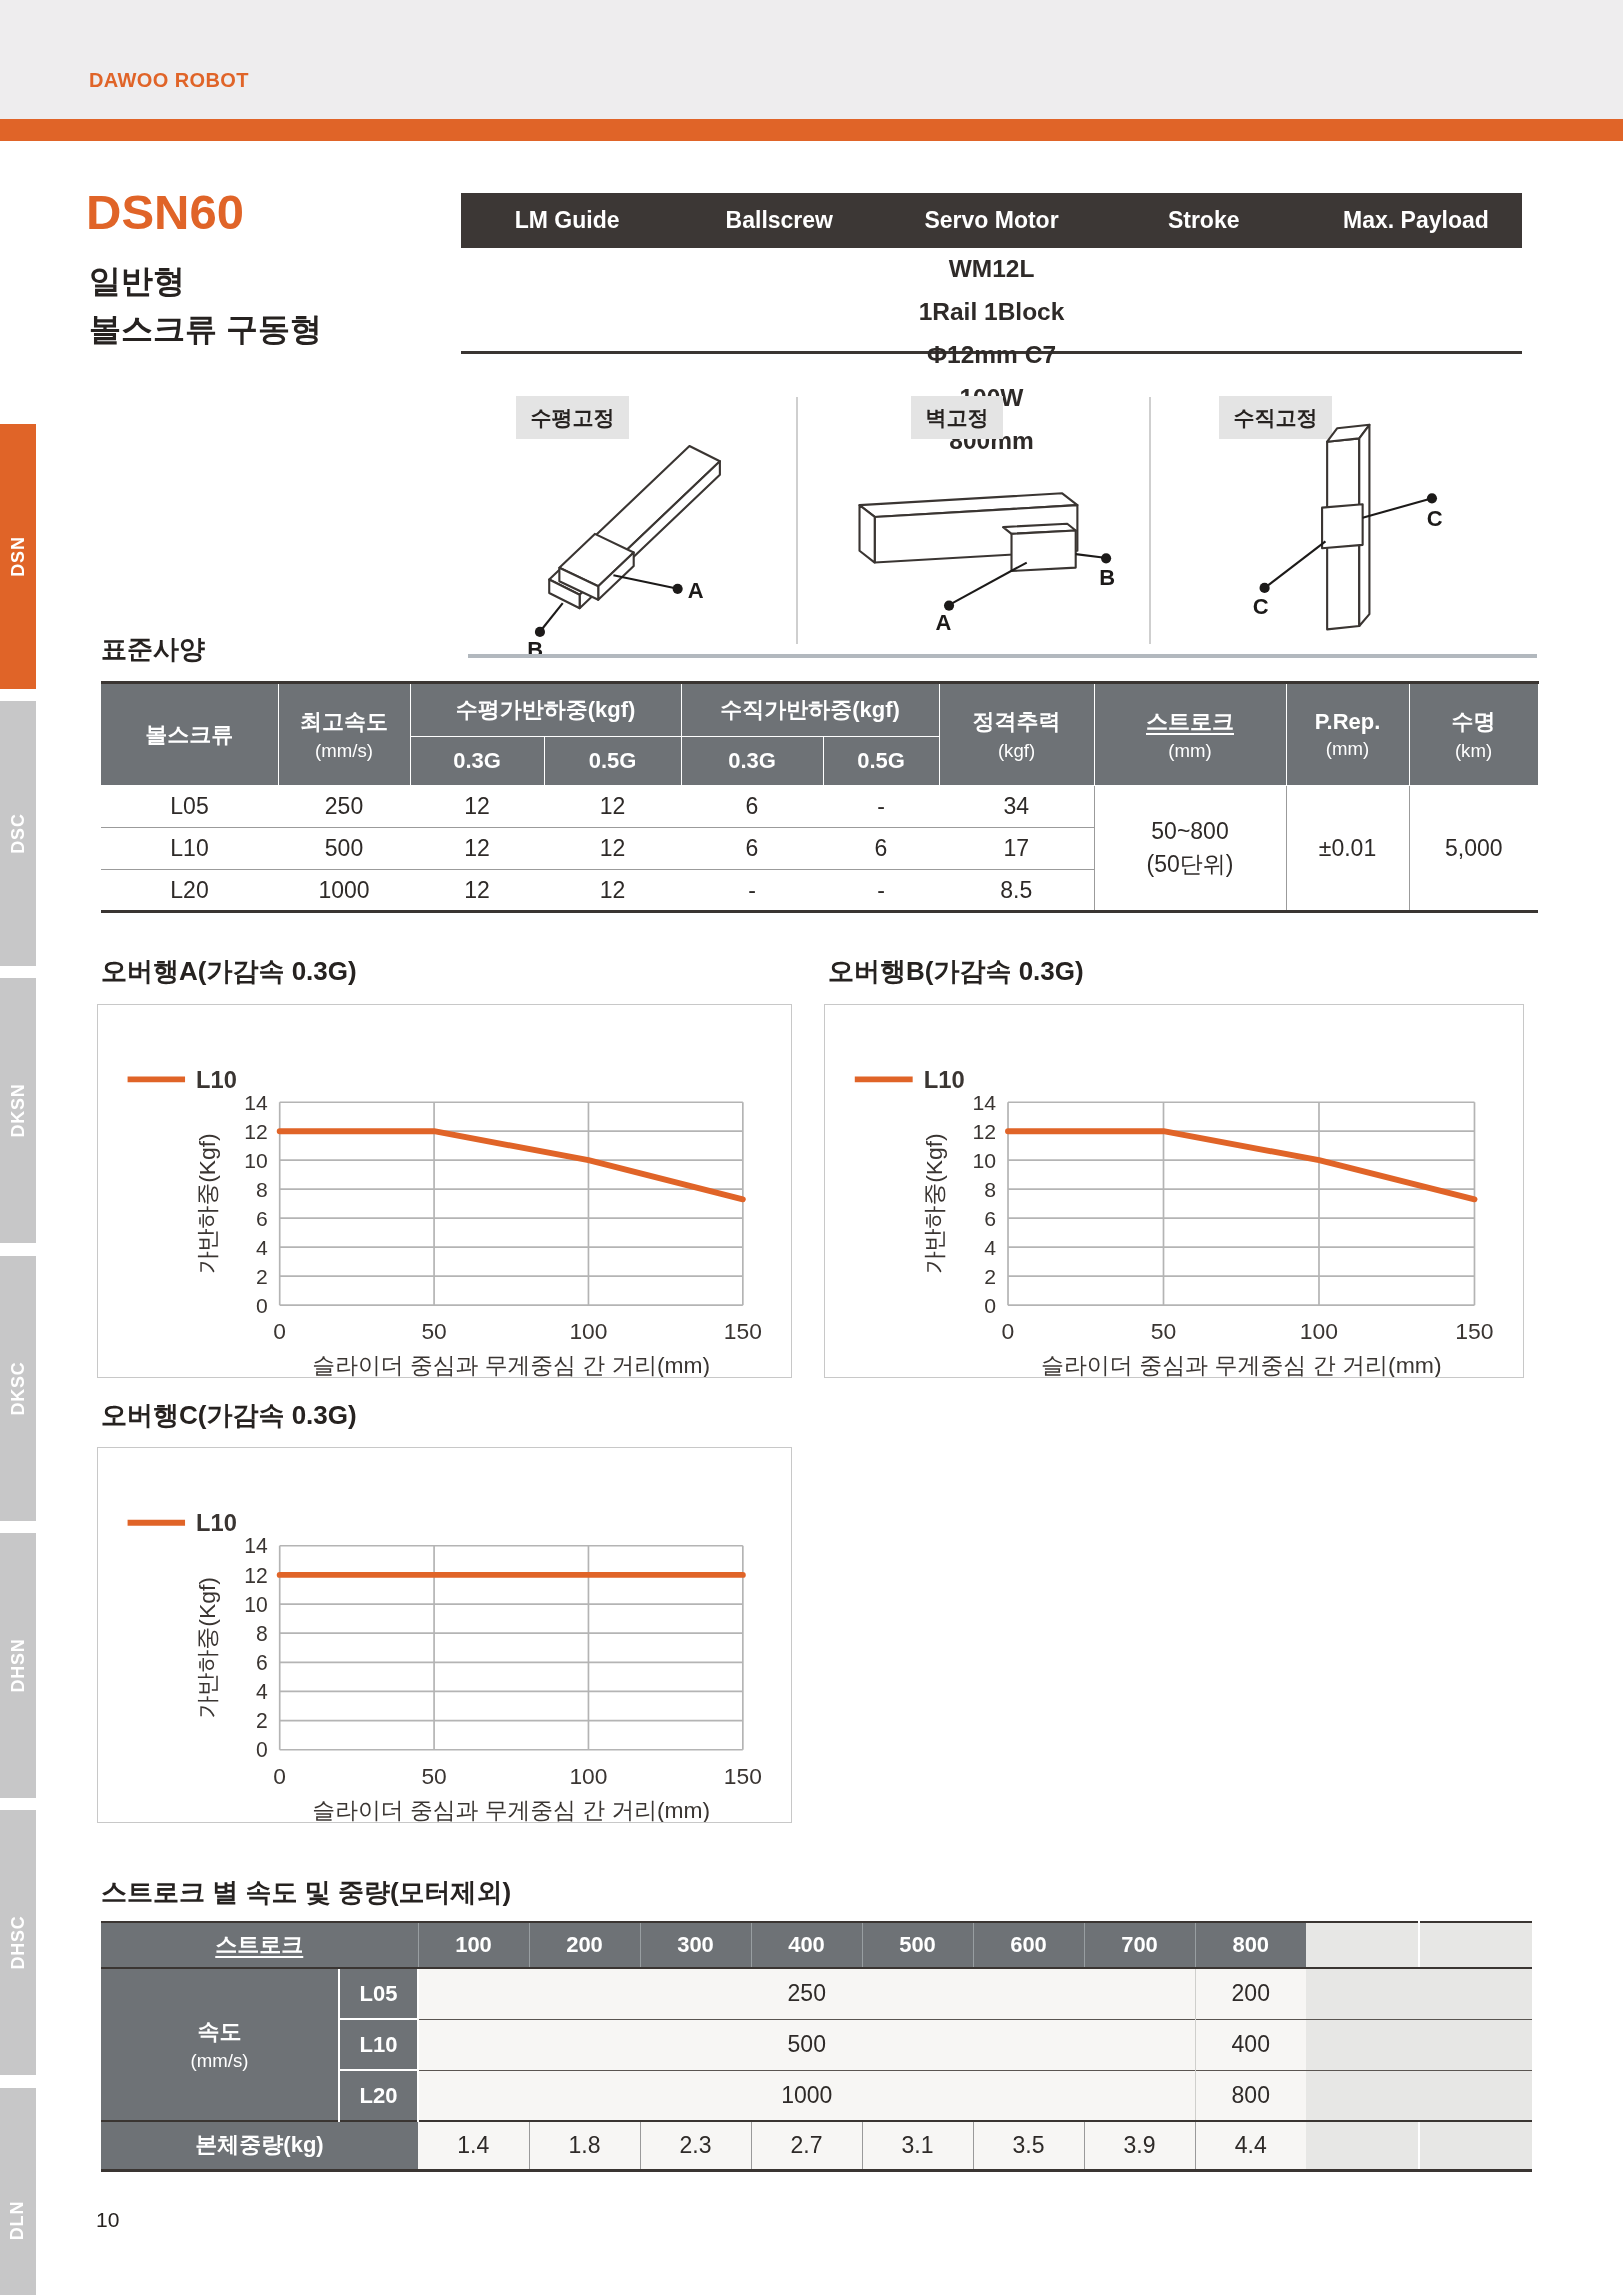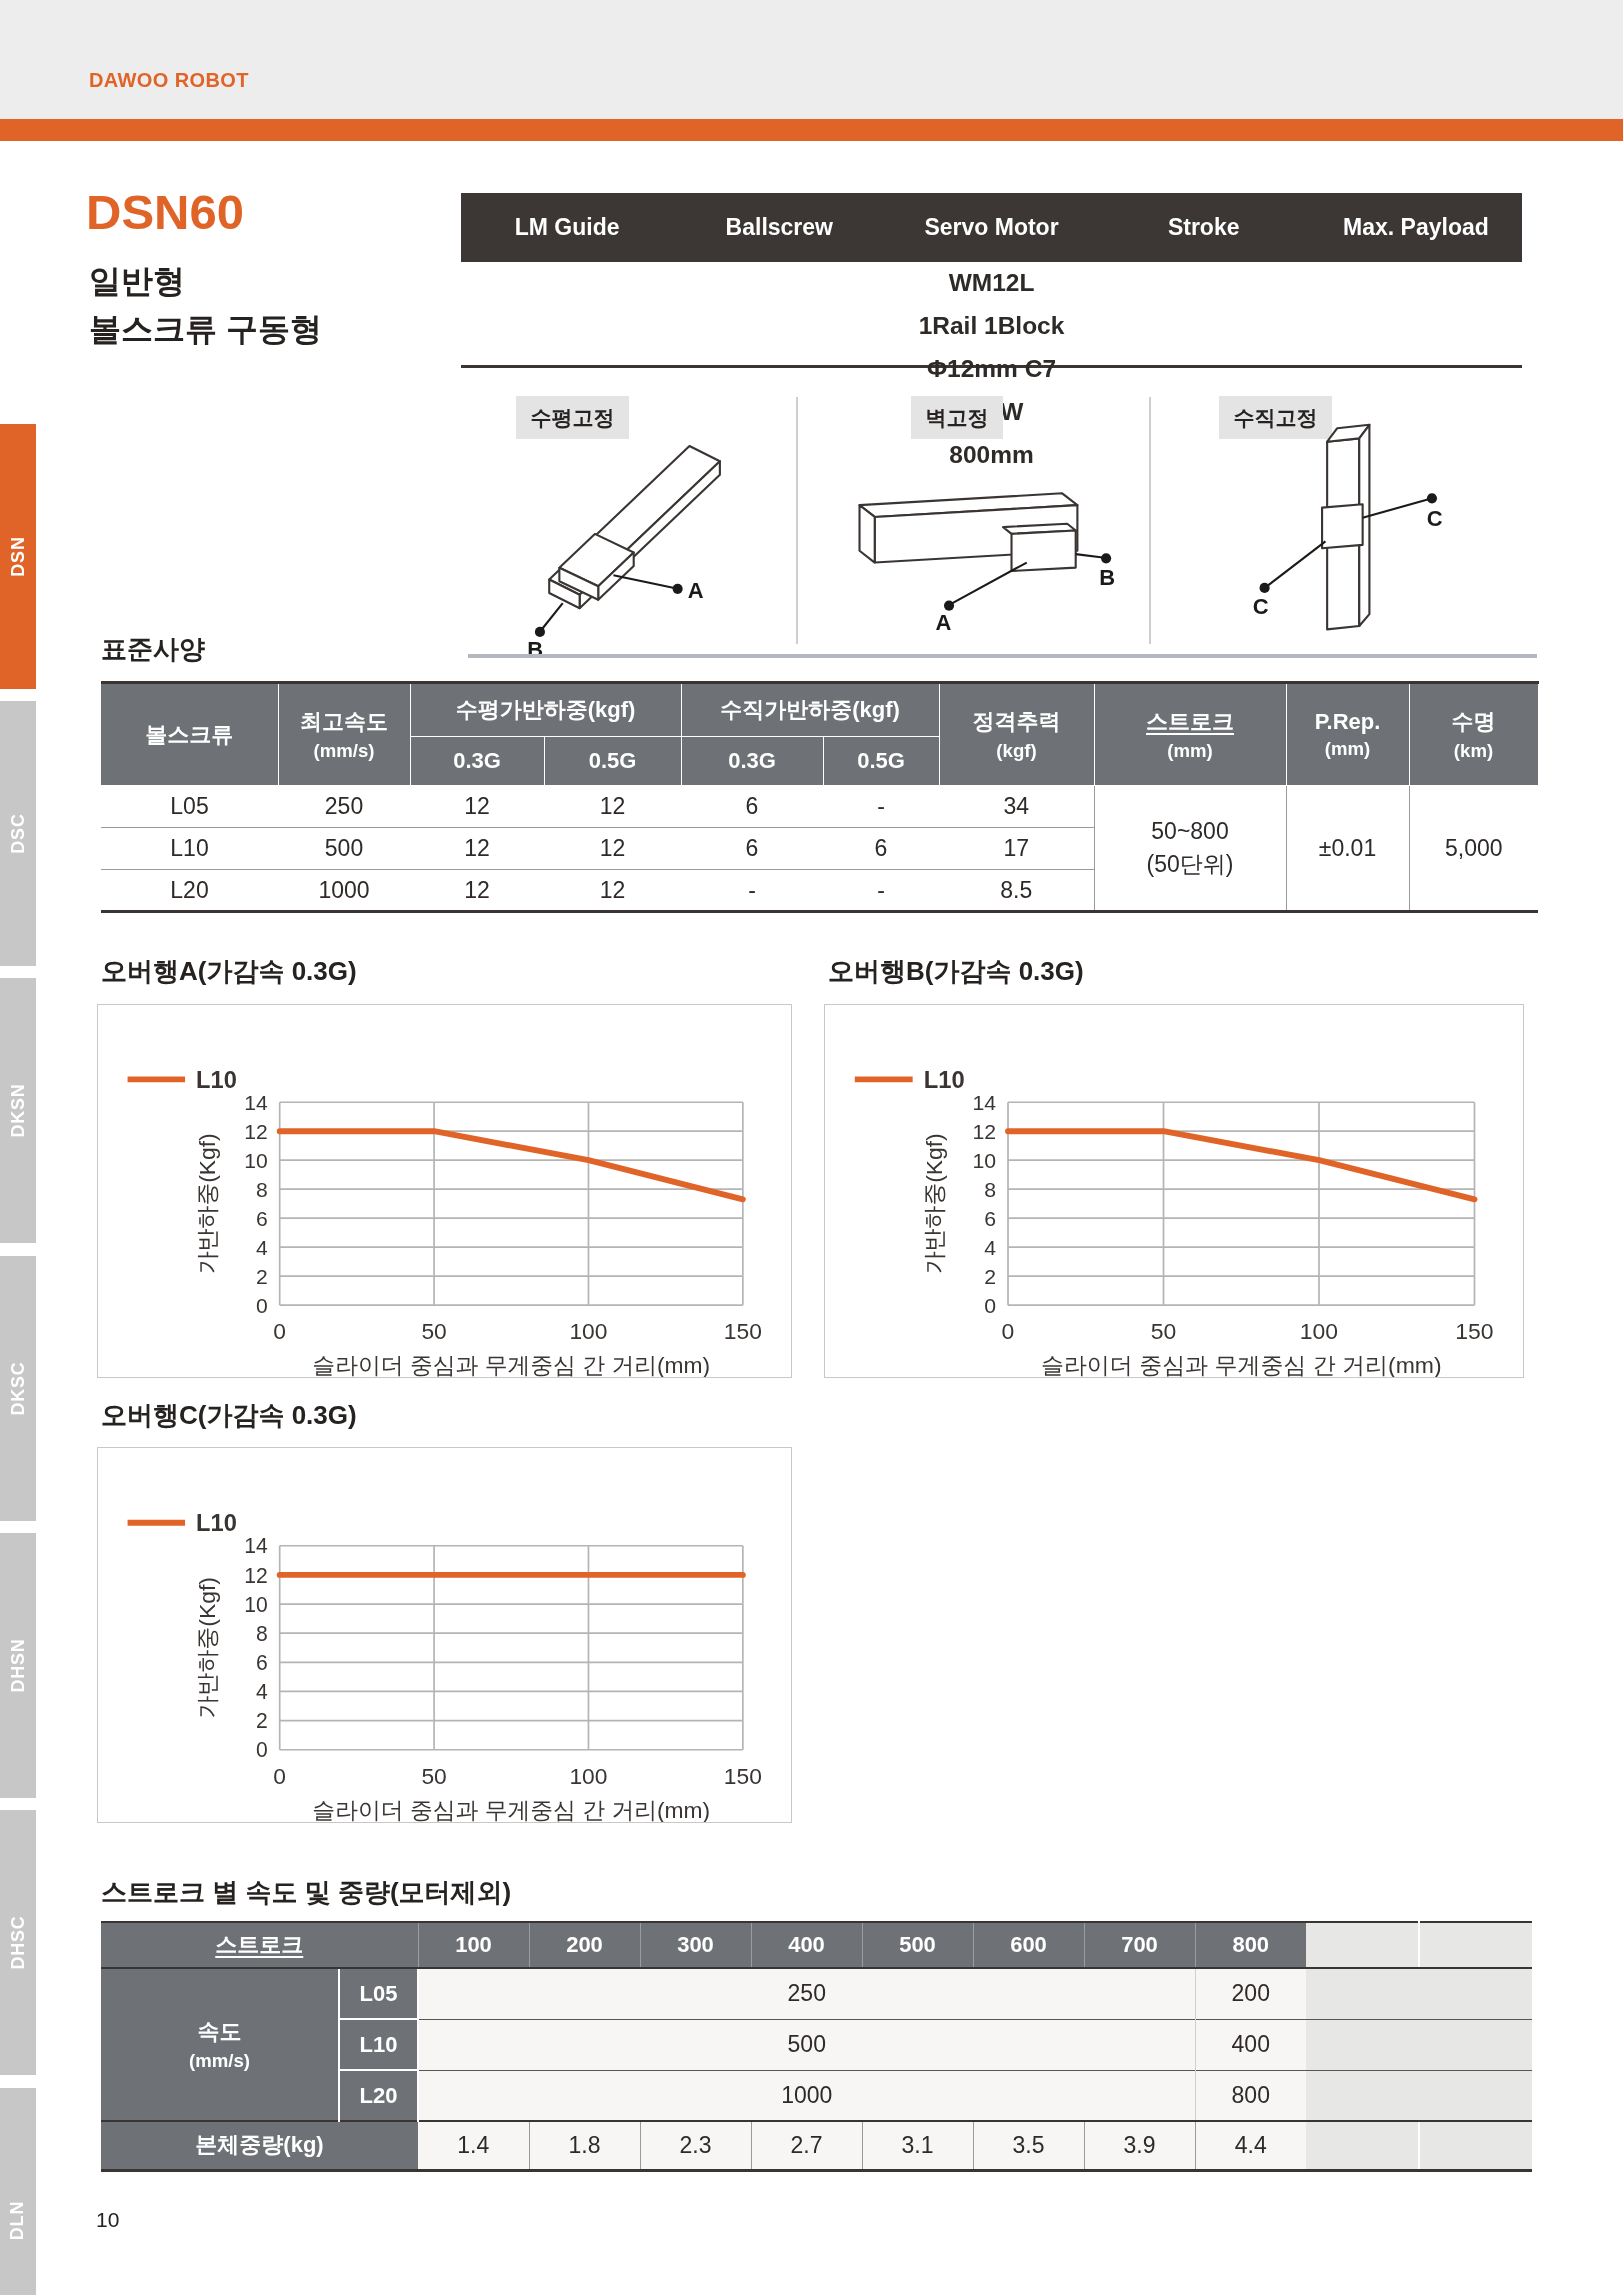--- a/index.html
+++ b/index.html
@@ -16,21 +16,21 @@
   .tab.active{background:#e06428;}
   .tab span{transform:rotate(-90deg);white-space:nowrap;color:#fff;font-weight:700;font-size:18px;letter-spacing:0.8px;}
 
   
   .model-name{position:absolute;left:86px;top:184px;font-size:49px;font-weight:800;color:#e06428;}
   .model-sub1{position:absolute;left:89px;top:260px;font-size:32px;font-weight:700;color:#262220;}
   .model-sub2{position:absolute;left:89px;top:308px;font-size:32px;font-weight:700;color:#262220;}
 
   
   .sumtable{position:absolute;left:461px;top:193px;width:1061px;}
-  .sumhead{display:flex;height:69px;background:#3c3735;}
+  .sumhead{display:flex;height:55px;background:#3c3735;}
   .sumhead > div{flex:1;display:flex;align-items:center;justify-content:center;color:#fff;font-size:23px;font-weight:700;}
   .sumvals{display:flex;height:103px;border-bottom:3.4px solid #3a3532;flex-direction:column;}
   .sumvals > div{flex:1;display:flex;align-items:center;justify-content:center;text-align:center;
                  font-size:24.5px;font-weight:700;color:#2e2a28;line-height:1.75;}
 
   
   .mount-divider{position:absolute;top:397px;height:247px;width:1.7px;background:#cfcfcf;}
   .mount-label{position:absolute;top:396px;background:#e4e4e4;font-size:21px;font-weight:700;
                color:#262220;padding:7.6px 14.4px;margin-left:44px;}
   .diagram{position:absolute;}
@@ -47,21 +47,21 @@
   th,td{padding:0;text-align:center;vertical-align:middle;}
   .spec{position:absolute;left:101px;top:681px;width:1436px;border-top:3.4px solid #3a3532;border-bottom:3.4px solid #3a3532;}
   .spec thead th{background:#6e7276;color:#fff;font-size:22px;font-weight:700;
                  border-right:1.7px solid #fff;border-bottom:1.7px solid #fff;}
   .spec thead tr:first-child{height:54px;}
   .spec thead tr:last-child{height:49px;}
   .spec tbody tr{height:42px;}
   .spec tbody td{font-size:23px;font-weight:500;color:#2e2a28;background:#fff;}
   .spec tbody tr + tr td{border-top:1.7px solid #9b9b9b;}
   .spec td.mg{border-left:1.7px solid #9b9b9b;}
-  .unit{font-size:18.6px;font-weight:700;margin-top:2.5px;}
+  .unit{font-size:18.6px;font-weight:400;margin-top:2.5px;}
   .ul{text-decoration:underline;text-underline-offset:4.2px;text-decoration-thickness:1.7px;}
   .mline{line-height:1.45;}
 
   
   .chart-title{position:absolute;font-size:26px;font-weight:700;color:#262220;}
   .chart-box{position:absolute;background:#fff;border:1.7px solid #c8c8c8;}
   .chart-box svg{display:block;width:100%;height:100%;}
   .chart-box text{fill:#3a3532;font-family:"Liberation Sans", sans-serif;}
   text.tick{font-size:25px;}
   text.tick-x{font-size:27px;}

